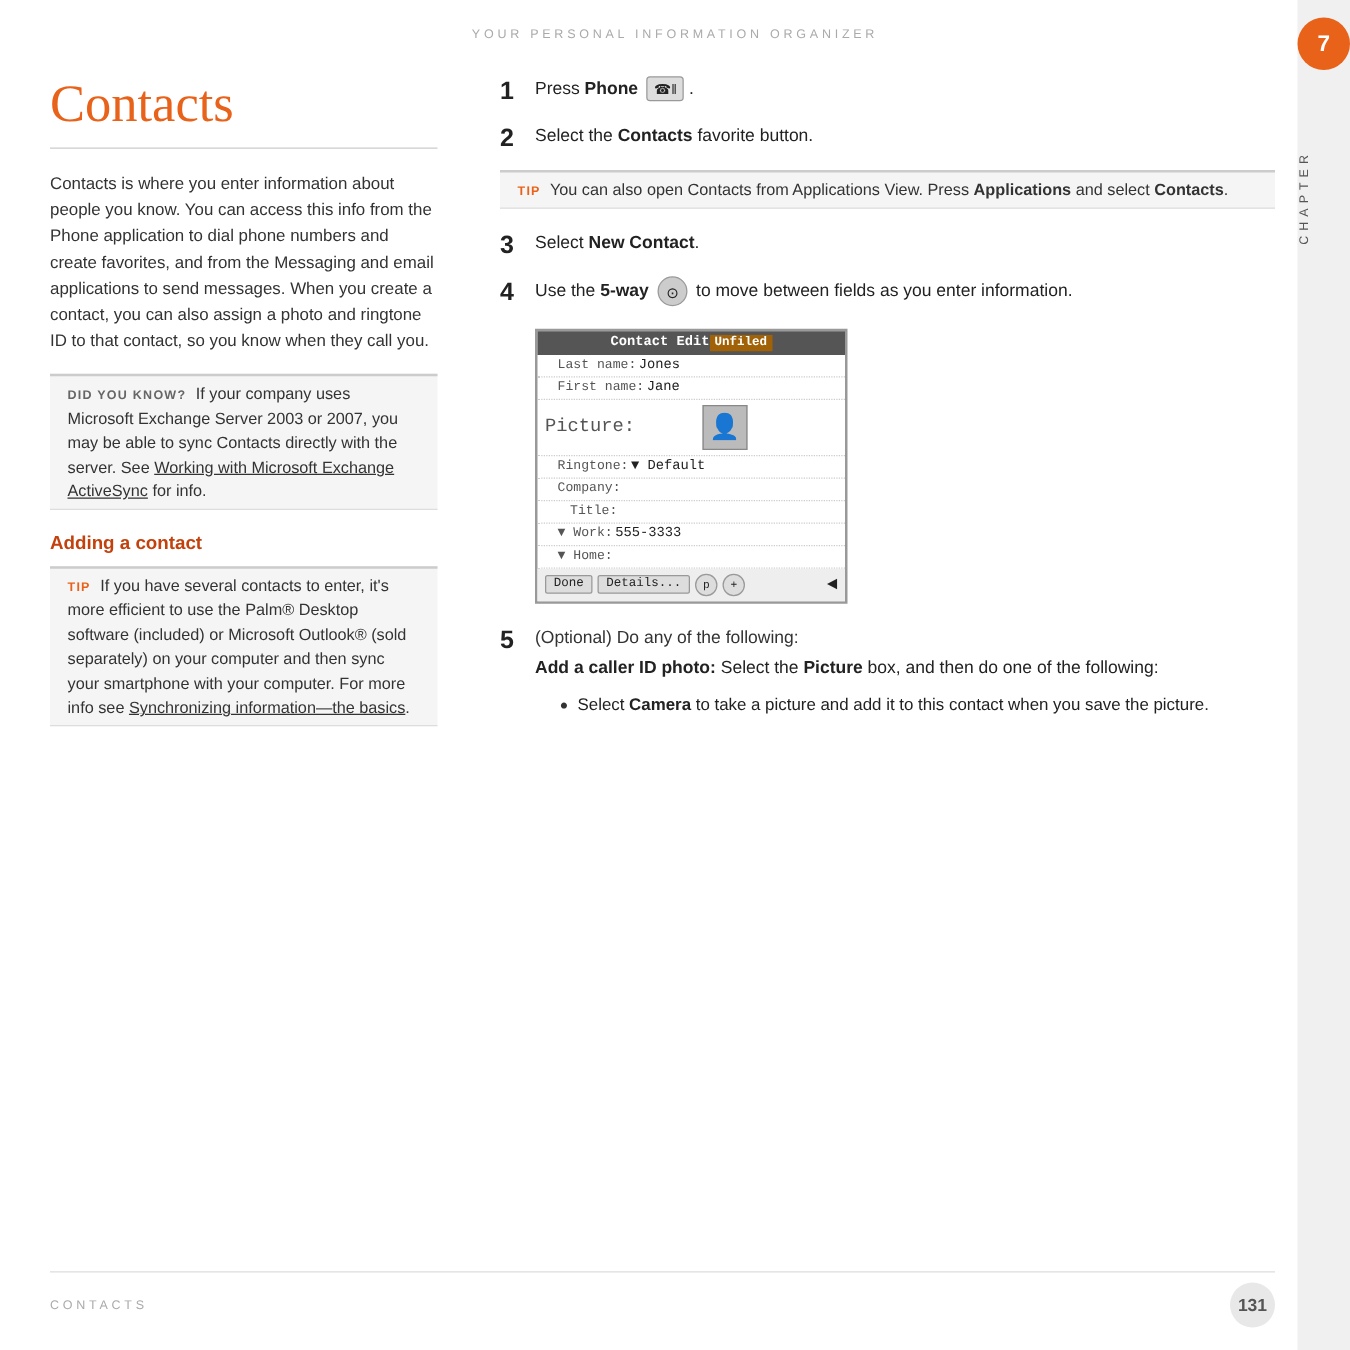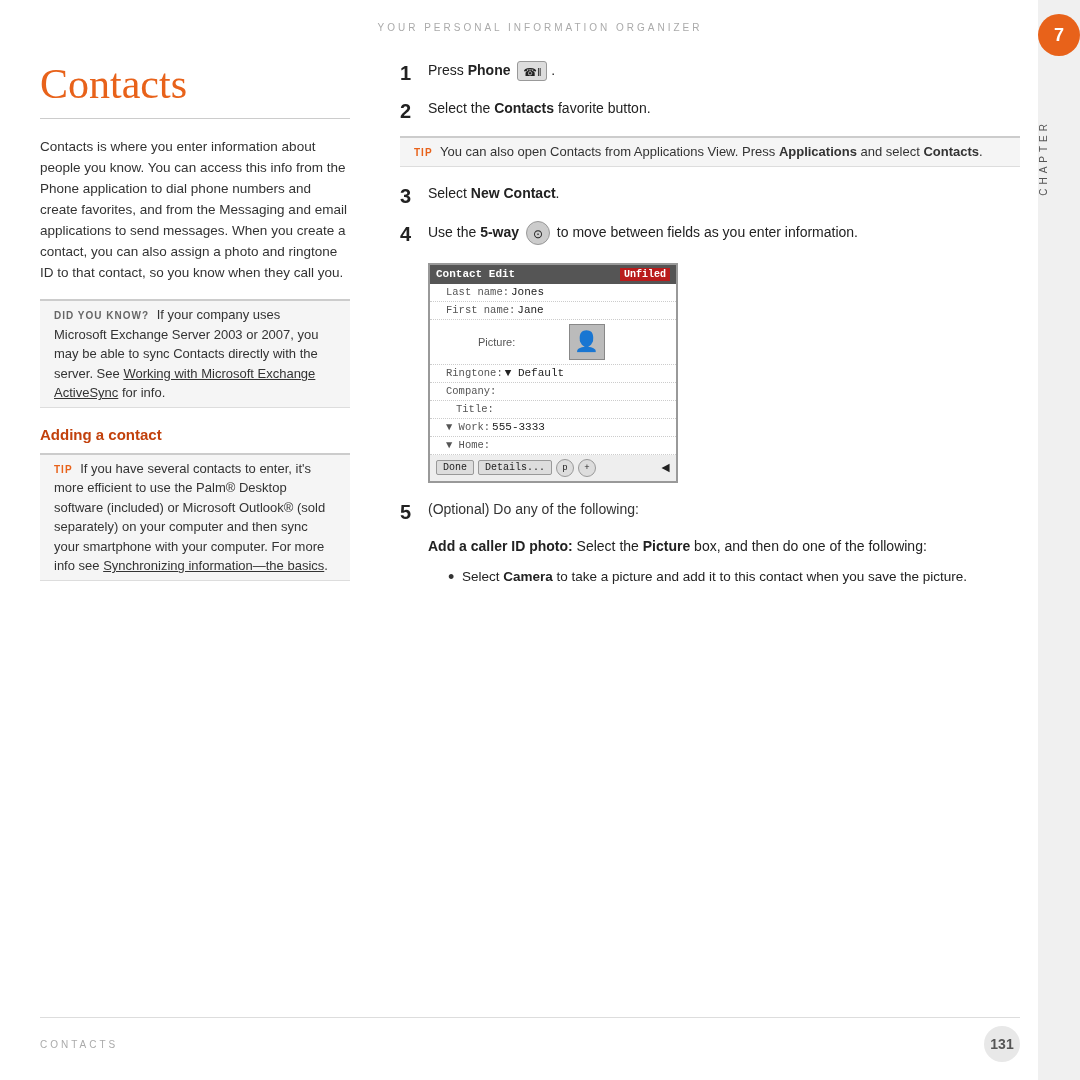--- a/index.html
+++ b/index.html
@@ -178,29 +178,29 @@
     .contact-edit-box {
       border: 2px solid #999;
       background: #fff;
       width: 250px;
       margin: 14px 0 16px 28px;
       font-size: 11.5px;
       font-family: 'Courier New', monospace;
     }
     .ce-title-bar {
       display: flex;
-      justify-content: space-between;
+      justify-content: center;
       background: #555;
       color: #fff;
       padding: 3px 6px;
       font-size: 11px;
       font-weight: bold;
     }
     .ce-title-bar .ce-unfiled {
-      background: #b91c1c;
+      background: #a16207;
       padding: 1px 4px;
       font-size: 10px;
     }
     .ce-row {
       padding: 2px 16px;
       border-bottom: 1px dotted #ccc;
       font-size: 11px;
       color: #222;
       min-height: 18px;
       display: flex;
@@ -256,21 +256,21 @@
       justify-content: center;
     }
     .ce-arrow {
       margin-left: auto;
       font-size: 14px;
     }
 
     
     .step5-optional {
       font-size: 14px;
-      margin-bottom: 16px;
+      margin-bottom: 3px;
       color: #333;
     }
     .step5-bold {
       font-size: 14px;
       line-height: 1.55;
       margin-bottom: 10px;
     }
     .bullet-item {
       display: flex;
       align-items: flex-start;
@@ -392,21 +392,21 @@
       </div>
       <div class="ce-row">
         <span class="ce-label">Last name:</span>
         <span>Jones</span>
       </div>
       <div class="ce-row">
         <span class="ce-label">First name:</span>
         <span>Jane</span>
       </div>
       <div class="ce-picture-row">
-        <span class="ce-label" style="font-size:11px;color:#555;font-family:Liberation Sans, sans-serif;margin-right:2px;margin-left:42px;">Picture:</span>
+        <span class="ce-label" style="font-size:15px;color:#555;font-family:Liberation Mono, monospace;margin-right:2px;">Picture:</span>
         <div class="ce-picture-thumb">👤</div>
       </div>
       <div class="ce-row">
         <span class="ce-label">Ringtone:</span>
         <span>▼ Default</span>
       </div>
       <div class="ce-row">
         <span class="ce-label">Company:</span>
       </div>
       <div class="ce-row">

